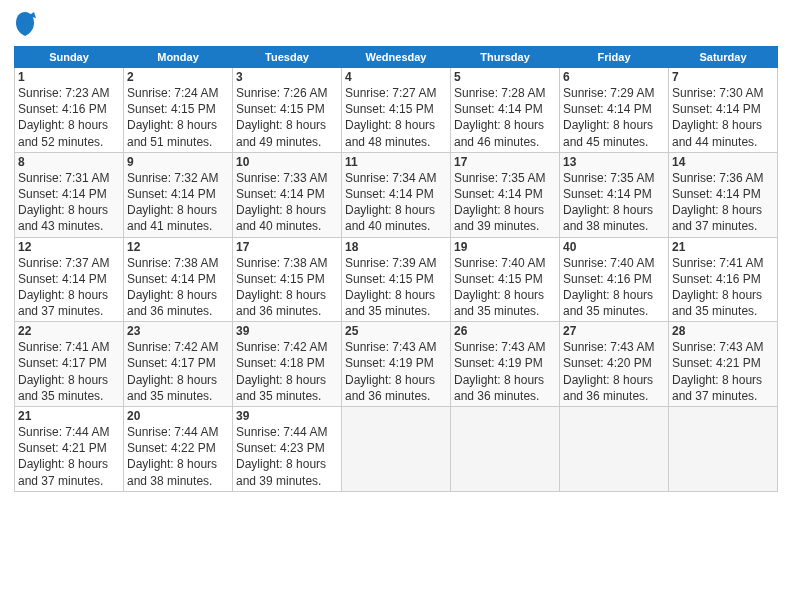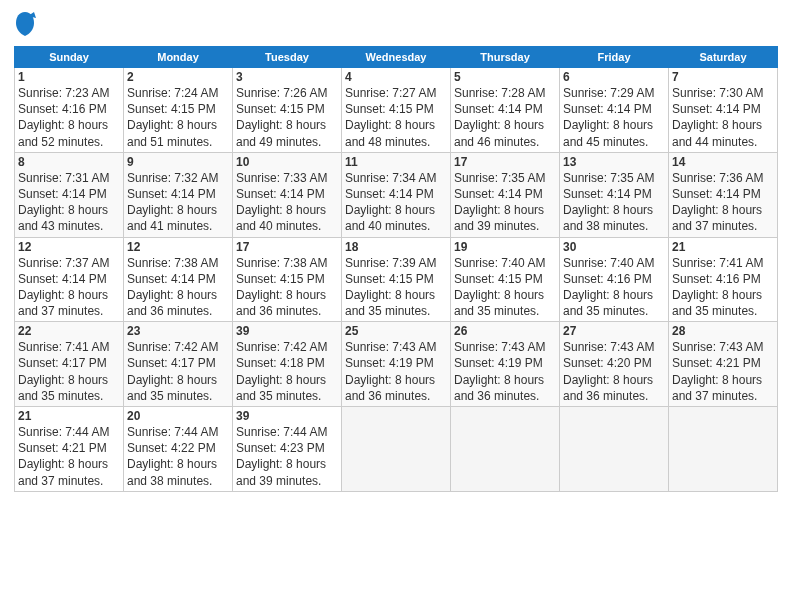--- a/index.html
+++ b/index.html
@@ -152,21 +152,21 @@
           <td><span class="day-num">17</span><span class="day-info">Sunrise: 7:35 AM<br>Sunset: 4:14 PM<br>Daylight: 8 hours and 39 minutes.</span></td>
           <td><span class="day-num">13</span><span class="day-info">Sunrise: 7:35 AM<br>Sunset: 4:14 PM<br>Daylight: 8 hours and 38 minutes.</span></td>
           <td><span class="day-num">14</span><span class="day-info">Sunrise: 7:36 AM<br>Sunset: 4:14 PM<br>Daylight: 8 hours and 37 minutes.</span></td>
         </tr>
         <tr>
           <td><span class="day-num">12</span><span class="day-info">Sunrise: 7:37 AM<br>Sunset: 4:14 PM<br>Daylight: 8 hours and 37 minutes.</span></td>
           <td><span class="day-num">12</span><span class="day-info">Sunrise: 7:38 AM<br>Sunset: 4:14 PM<br>Daylight: 8 hours and 36 minutes.</span></td>
           <td><span class="day-num">17</span><span class="day-info">Sunrise: 7:38 AM<br>Sunset: 4:15 PM<br>Daylight: 8 hours and 36 minutes.</span></td>
           <td><span class="day-num">18</span><span class="day-info">Sunrise: 7:39 AM<br>Sunset: 4:15 PM<br>Daylight: 8 hours and 35 minutes.</span></td>
           <td><span class="day-num">19</span><span class="day-info">Sunrise: 7:40 AM<br>Sunset: 4:15 PM<br>Daylight: 8 hours and 35 minutes.</span></td>
-          <td><span class="day-num">30</span><span class="day-info">Sunrise: 7:40 AM<br>Sunset: 4:16 PM<br>Daylight: 8 hours and 35 minutes.</span></td>
+          <td><span class="day-num">40</span><span class="day-info">Sunrise: 7:40 AM<br>Sunset: 4:16 PM<br>Daylight: 8 hours and 35 minutes.</span></td>
           <td><span class="day-num">21</span><span class="day-info">Sunrise: 7:41 AM<br>Sunset: 4:16 PM<br>Daylight: 8 hours and 35 minutes.</span></td>
         </tr>
         <tr>
           <td><span class="day-num">22</span><span class="day-info">Sunrise: 7:41 AM<br>Sunset: 4:17 PM<br>Daylight: 8 hours and 35 minutes.</span></td>
           <td><span class="day-num">23</span><span class="day-info">Sunrise: 7:42 AM<br>Sunset: 4:17 PM<br>Daylight: 8 hours and 35 minutes.</span></td>
           <td><span class="day-num">39</span><span class="day-info">Sunrise: 7:42 AM<br>Sunset: 4:18 PM<br>Daylight: 8 hours and 35 minutes.</span></td>
           <td><span class="day-num">25</span><span class="day-info">Sunrise: 7:43 AM<br>Sunset: 4:19 PM<br>Daylight: 8 hours and 36 minutes.</span></td>
           <td><span class="day-num">26</span><span class="day-info">Sunrise: 7:43 AM<br>Sunset: 4:19 PM<br>Daylight: 8 hours and 36 minutes.</span></td>
           <td><span class="day-num">27</span><span class="day-info">Sunrise: 7:43 AM<br>Sunset: 4:20 PM<br>Daylight: 8 hours and 36 minutes.</span></td>
           <td><span class="day-num">28</span><span class="day-info">Sunrise: 7:43 AM<br>Sunset: 4:21 PM<br>Daylight: 8 hours and 37 minutes.</span></td>

